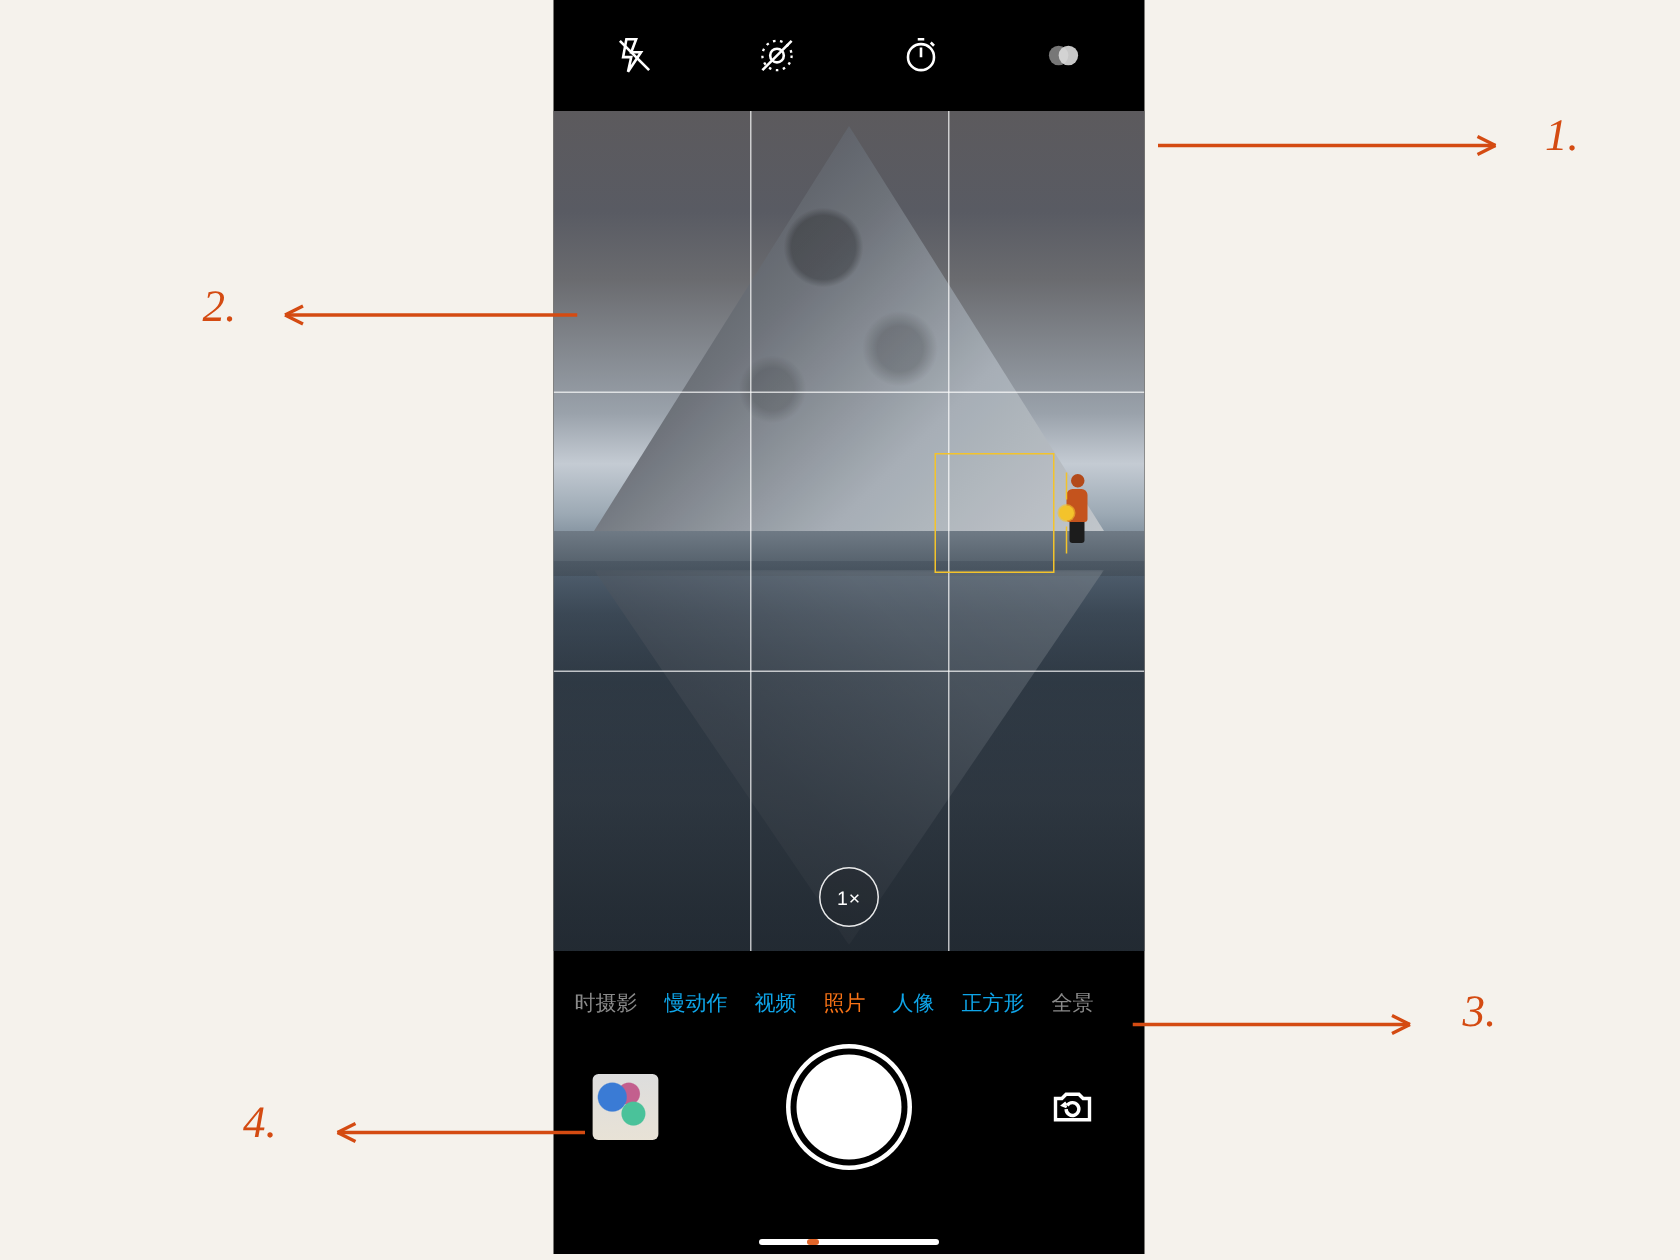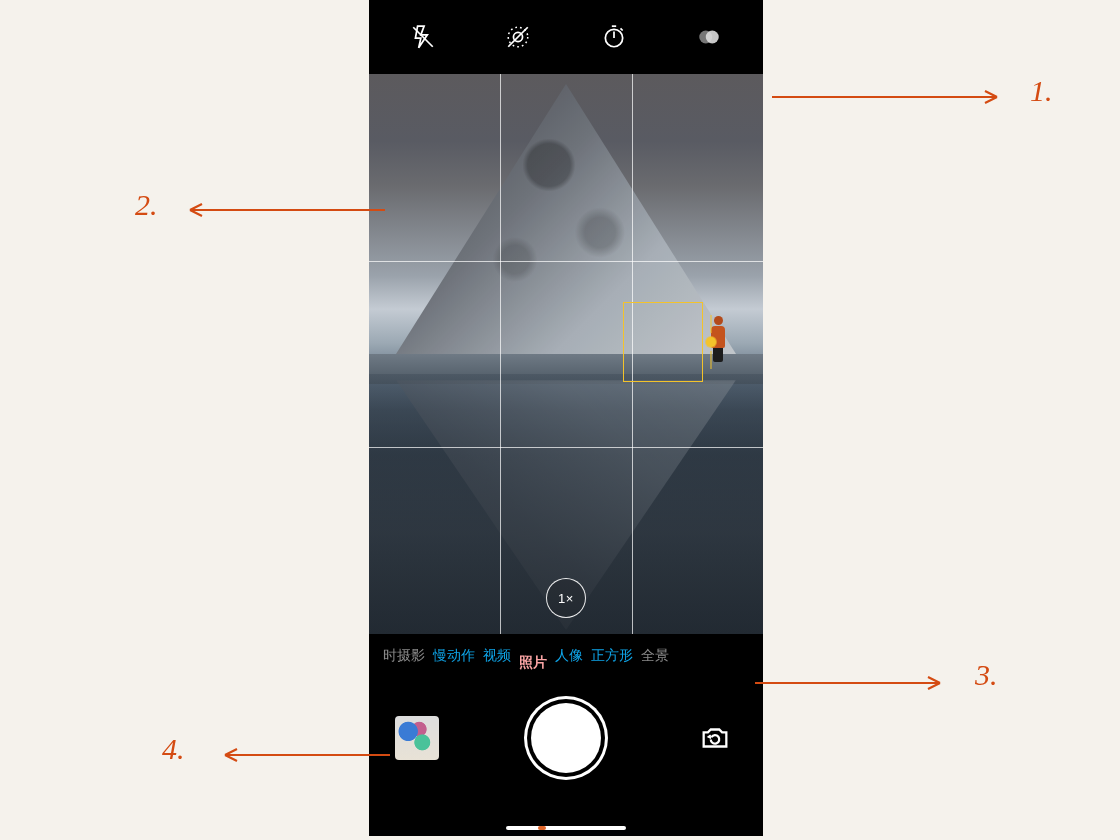--- a/index.html
+++ b/index.html
@@ -157,30 +157,30 @@
     border-radius: 50%;
     display:flex;align-items:center;justify-content:center;
     color:#fff;font-size:13px;letter-spacing:.5px;
     background:rgba(0,0,0,.15);
   }
 
   
   .modes {
     height: 44px;
     display: flex;
-    align-items: center;
-    gap: 8px;
+    align-items: flex-end;
+    gap: 18px;
     padding: 0 14px;
     overflow: hidden;
     font-size: 14px;
     white-space: nowrap;
   }
   .modes span { color:#0ea5e9; }
   .modes .dim { color:#8a8a8a; }
-  .modes .active { color:#fca5a5; font-weight:700;margin-top:14px; }
+  .modes .active { color:#f97316; font-weight:400;margin-top:14px; }
 
   
   .bottom {
     height: 120px;
     display:flex;
     align-items:center;
     justify-content:space-between;
     padding:0 26px;
   }
   .thumb {

